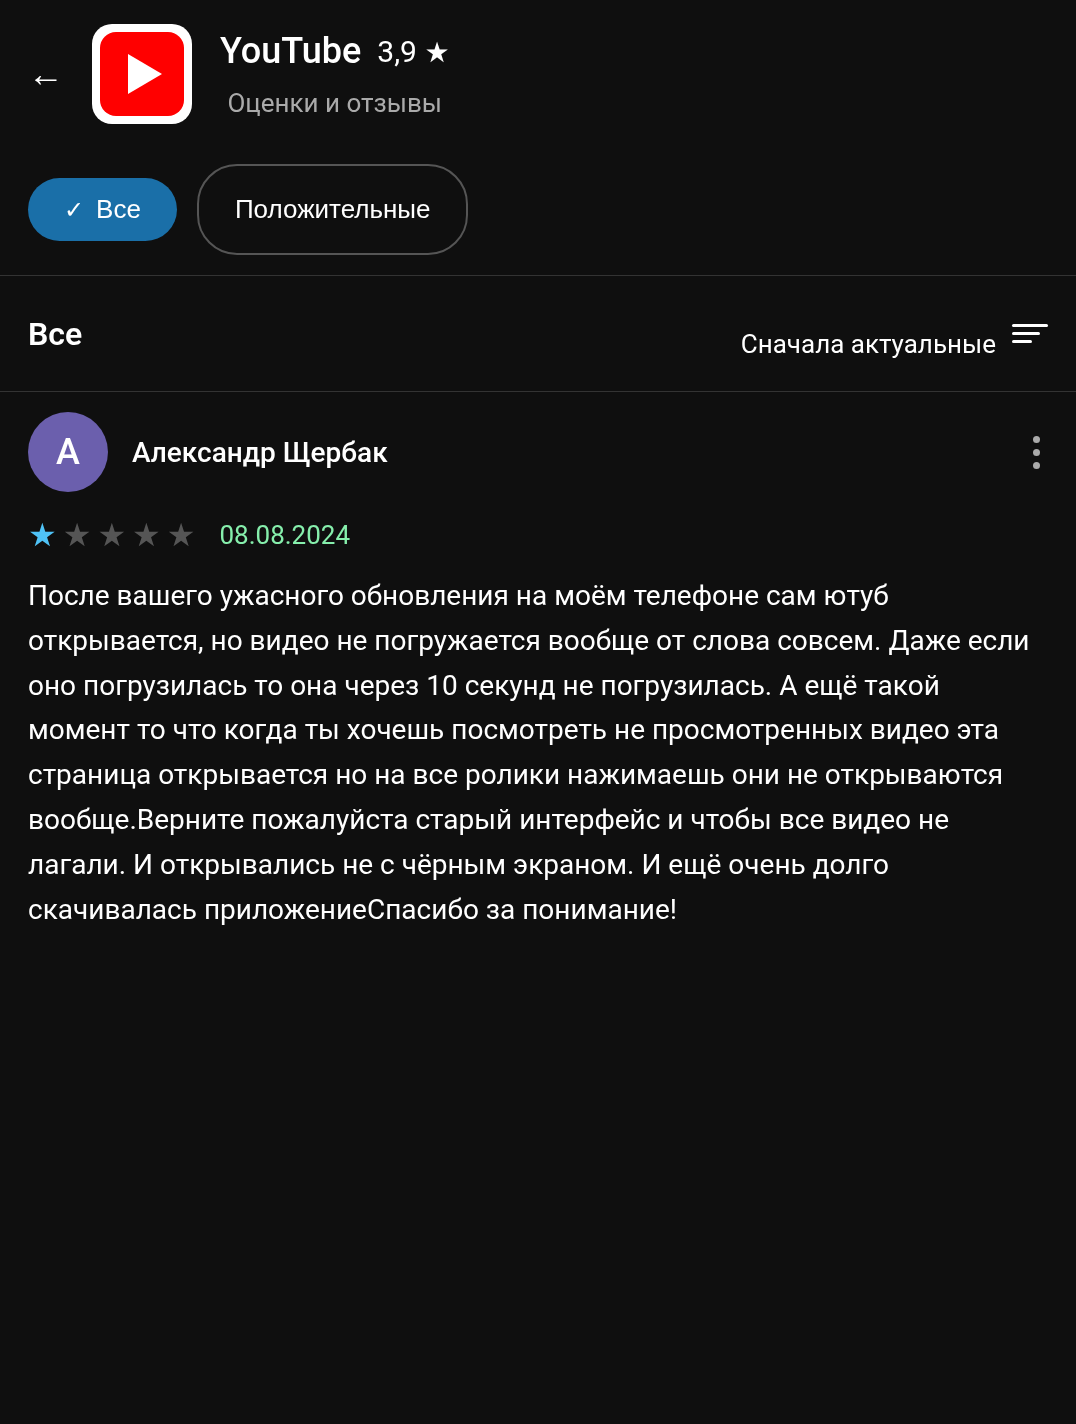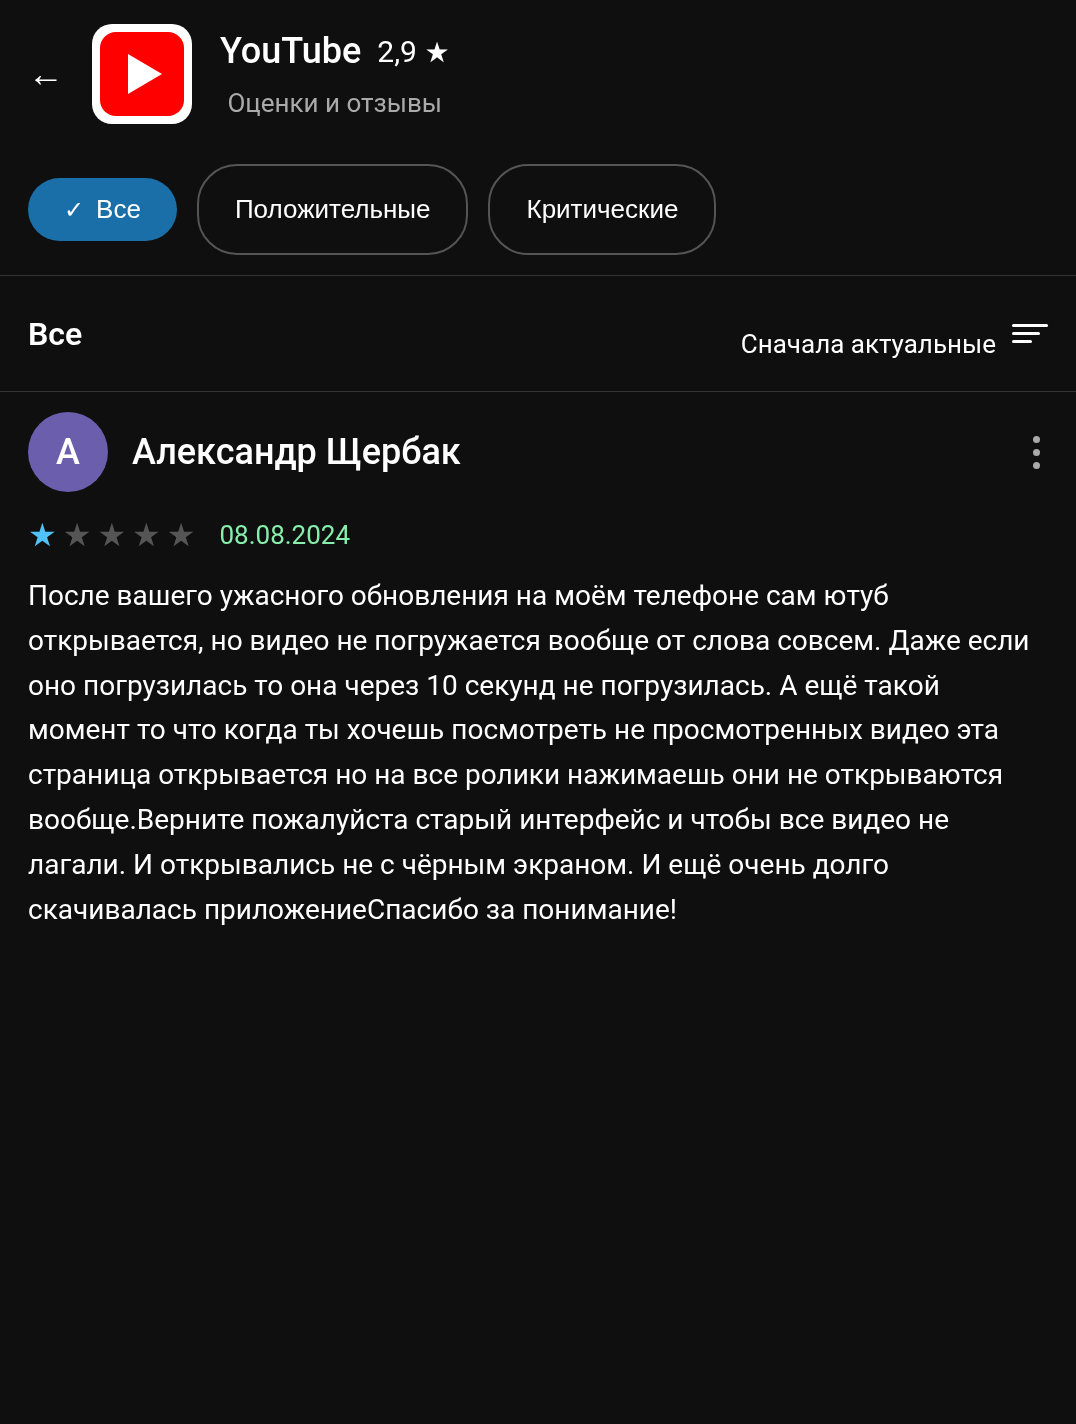--- a/index.html
+++ b/index.html
@@ -210,21 +210,21 @@
       display: flex;
       align-items: center;
       justify-content: center;
       font-size: 36px;
       font-weight: 500;
       color: #ffffff;
       flex-shrink: 0;
     }
 
     .reviewer-name {
-      font-size: 36px;
+      font-size: 28px;
       font-weight: 500;
       color: #ffffff;
     }
 
     .more-icon {
       display: flex;
       flex-direction: column;
       gap: 6px;
       cursor: pointer;
       padding: 8px;
@@ -284,39 +284,36 @@
   <span class="back-arrow">←</span>
   <div class="app-icon">
     <div class="app-icon-inner">
       <div class="play-triangle"></div>
     </div>
   </div>
   <div class="app-info">
     <div class="app-title-row">
       <span class="app-title">YouTube</span>
       <span class="app-rating">
-        <span>2,9</span>
+        <span>3,9</span>
         <span class="star-icon">★</span>
       </span>
     </div>
     <span class="app-subtitle">Оценки и отзывы</span>
   </div>
 </div>
 
 <div class="filter-tabs">
   <button class="tab-active">
     <span class="checkmark">✓</span>
     <span>Все</span>
   </button>
   <button class="tab-inactive">
     <span>Положительные</span>
   </button>
-  <button class="tab-inactive">
-    <span>Критические</span>
-  </button>
 </div>
 
 <div class="divider"></div>
 
 <div class="sort-row">
   <span class="sort-label-all">Все</span>
   <div class="sort-options">
     <span class="sort-text">Сначала актуальные</span>
     <div class="sort-icon">
       <div class="sort-line sort-line-1"></div>

